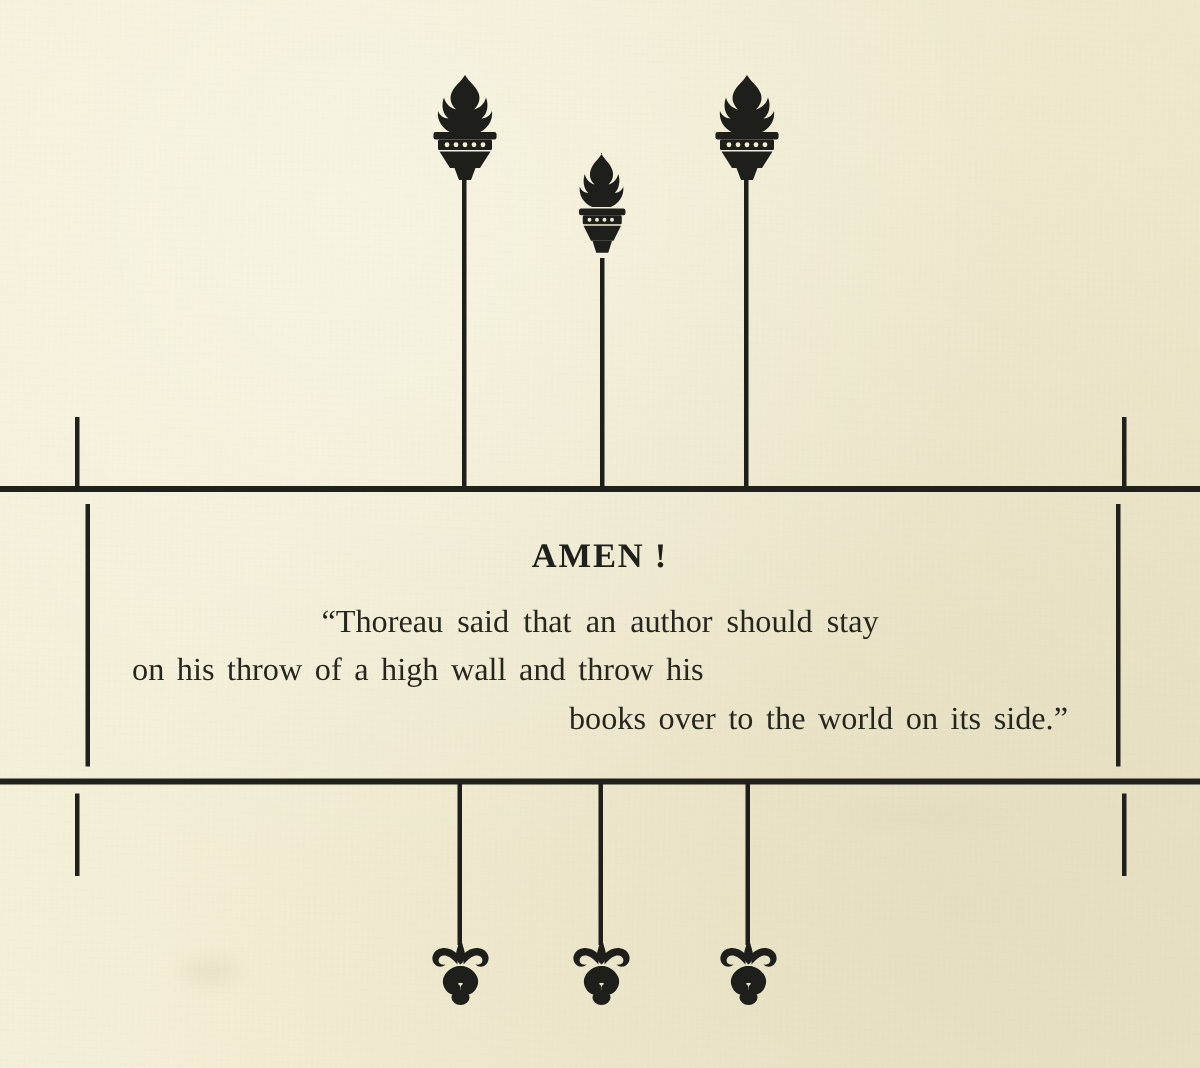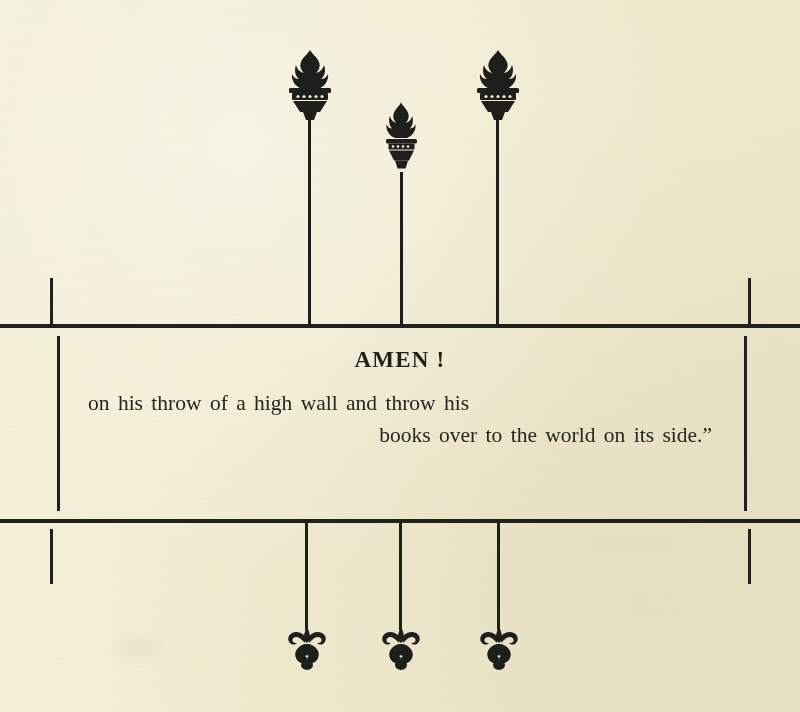--- a/index.html
+++ b/index.html
@@ -76,21 +76,21 @@
   .leaf {
     position: absolute;
     color: #1e1e1a;
   }
   .leaf svg { display: block; }
 
   
   .quote-block {
     position: absolute;
     left: 80px;
-    top: 347px;
+    top: 358px;
     width: 640px;
     text-align: center;
   }
   .amen {
     font-family: "Liberation Serif", serif;
     font-weight: bold;
     font-size: 23px;
     letter-spacing: 1.2px;
     color: #1f1f1b;
     margin: 0 0 14px 0;
@@ -208,17 +208,18 @@
       <path d="M28 12c4-4 9-5 13-3 4 2 5 7 2 10-2 2-5 2-7 0 3 .5 5-1 4.5-3.5C40 13 36.5 12 33.5 14c-2 1.3-3.6 3-5.5 5z"></path>
       <path d="M26 20c-5 0-9 3-11 7-2 4 0 9 4 11 3.5 1.7 7 0 7-3 0-2-1.5-3.5-3.5-3 2.5-2 5.5-1 6.5 1.5-1 2.5 0 5 2.5 5.5 4-1 6.5-5 5-9.5-1.6-5-5.5-9.5-10.5-9.5z"></path>
       <path d="M26 20c5 0 9 3 11 7 2 4 0 9-4 11-3.5 1.7-7 0-7-3 0-2 1.5-3.5 3.5-3-2.5-2-5.5-1-6.5 1.5 1 2.5 0 5-2.5 5.5-4-1-6.5-5-5-9.5 1.6-5 5.5-9.5 10.5-9.5z"></path>
       <ellipse cx="26" cy="41" rx="6" ry="5"></ellipse>
     </svg>
   </div>
 
   <div class="quote-block">
     <h1 class="amen">AMEN !</h1>
     <p class="quote-text">
+      <span class="l1">“Thoreau said that an author should stay</span>
       <span class="l2">on  his  throw  of  a  high  wall  and  throw  his</span>
       <span class="l3">books  over  to  the  world  on  its  side.”</span>
     </p>
   </div>
 </div>
 
 </body></html>

